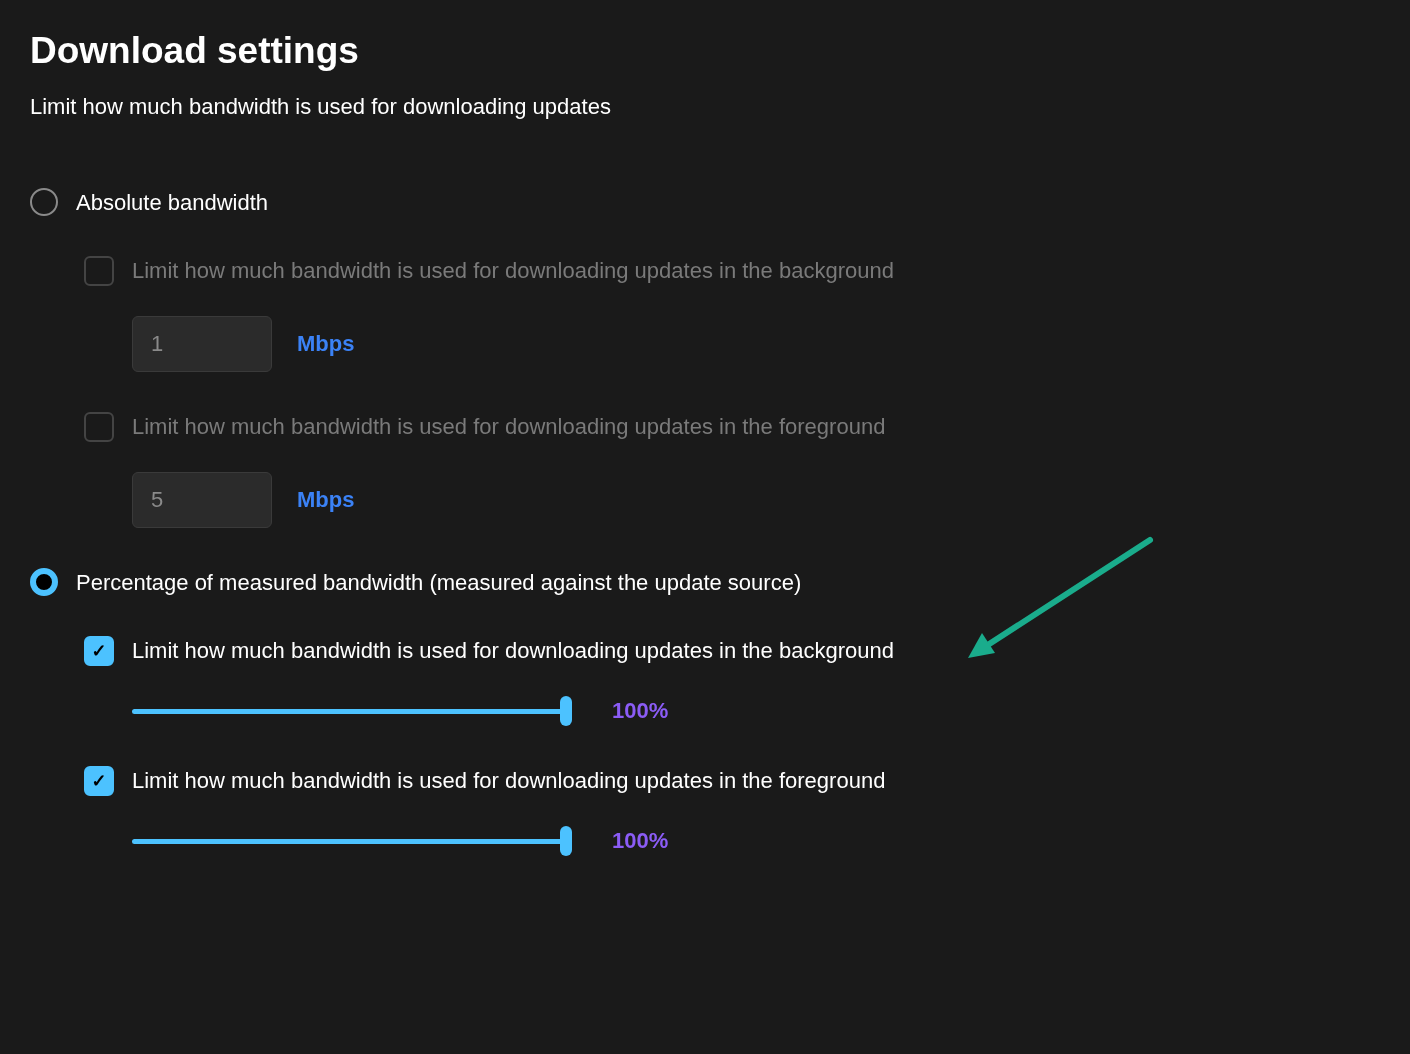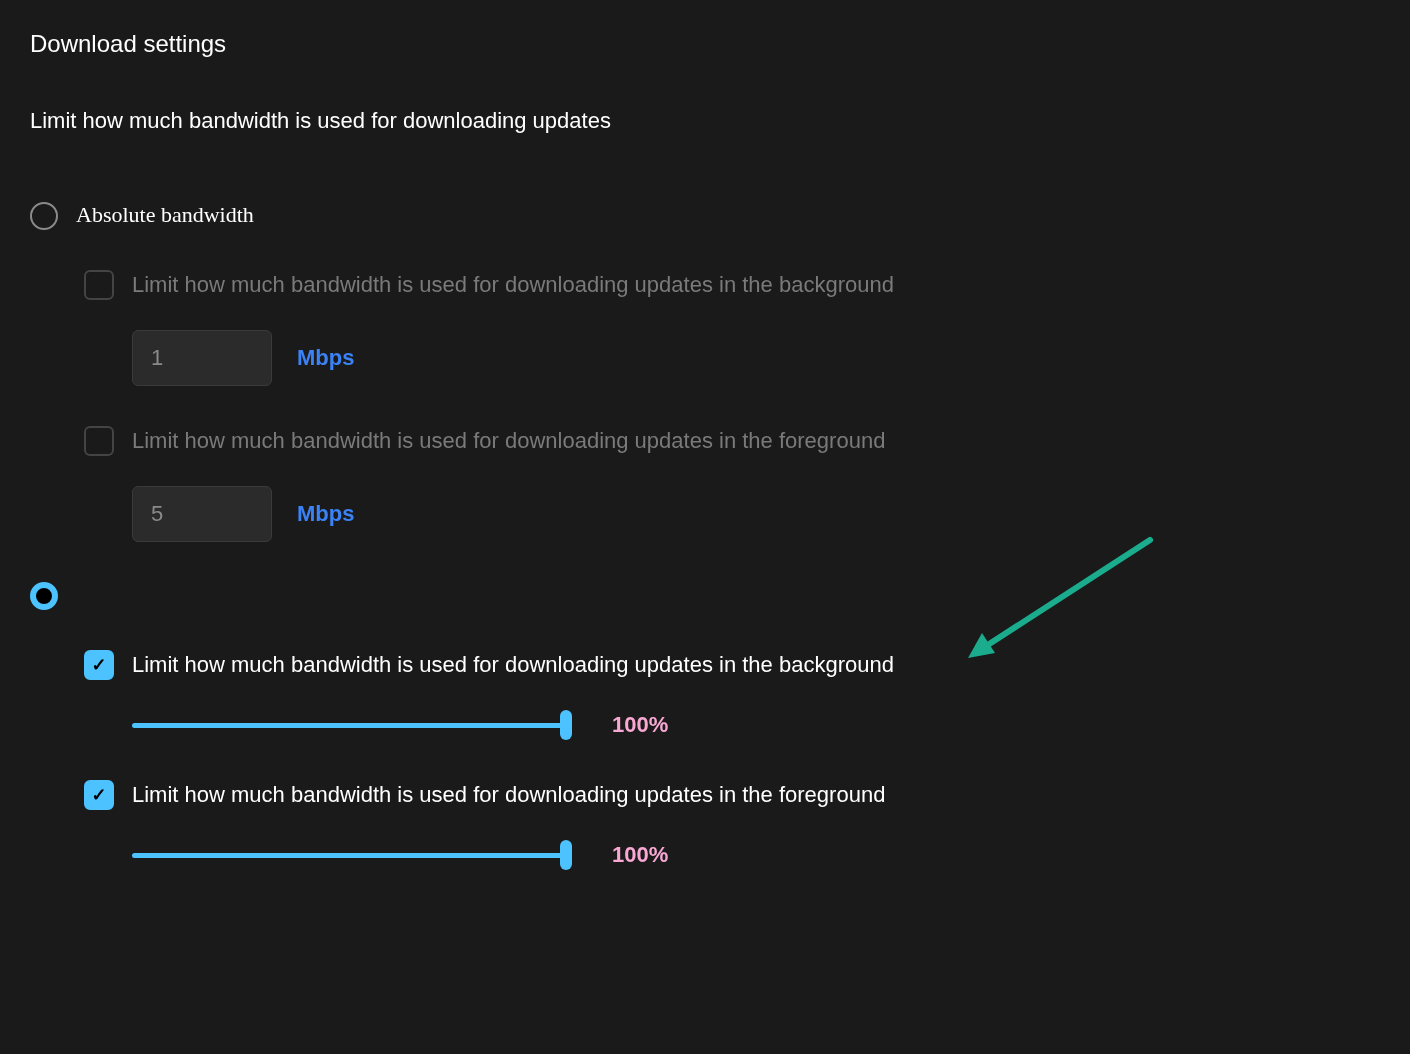--- a/index.html
+++ b/index.html
@@ -10,35 +10,34 @@
     body {
       background-color: #1a1a1a;
       color: #ffffff;
       font-family: 'Segoe UI', Tahoma, Geneva, Verdana, sans-serif;
       padding: 30px;
       width: 1410px;
       height: 1054px;
       position: relative;
     }
     .page-title {
-      font-size: 24px;
-      font-weight: 400;
-      margin-bottom: 50px;
+      font-size: 37px;
+      font-weight: 700;
+      margin-bottom: 22px;
     }
     .subtitle {
       font-size: 22px;
       font-weight: 400;
       margin-bottom: 68px;
       color: #ffffff;
     }
     .radio-row {
       display: flex;
-      align-items: flex-start;
-      margin-bottom: 40px;
-      font-family: Liberation Serif, serif;
+      align-items: flex-end;
+      margin-bottom: 40px;
     }
     .radio {
       width: 28px;
       height: 28px;
       border-radius: 50%;
       border: 2px solid #8a8a8a;
       margin-right: 18px;
       flex-shrink: 0;
       display: flex;
       align-items: center;
@@ -142,21 +141,21 @@
       width: 12px;
       height: 30px;
       background-color: #4cc2ff;
       border-radius: 6px;
       right: 0;
       top: 0;
     }
     .slider-value {
       font-size: 22px;
       font-weight: 600;
-      color: #f9a8d4;
+      color: #8b5cf6;
     }
     .second-radio-section {
       margin-top: 30px;
     }
     .arrow-annotation {
       position: absolute;
       top: 535px;
       left: 960px;
       pointer-events: none;
     }
@@ -192,20 +191,21 @@
     <span class="checkbox-label disabled">Limit how much bandwidth is used for downloading updates in the foreground</span>
   </div>
   <div class="input-row">
     <input type="text" class="number-input" disabled="" value="5" style="">
     <span class="unit-label">Mbps</span>
   </div>
 </div>
 
 <div class="radio-row second-radio-section">
   <div class="radio selected"></div>
+  <span class="radio-label">Percentage of measured bandwidth (measured against the update source)</span>
 </div>
 
 <div class="sub-section">
 
   <div class="checkbox-row">
     <div class="checkbox checked">
       <span class="checkmark">✓</span>
     </div>
     <span class="checkbox-label">Limit how much bandwidth is used for downloading updates in the background</span>
   </div>

